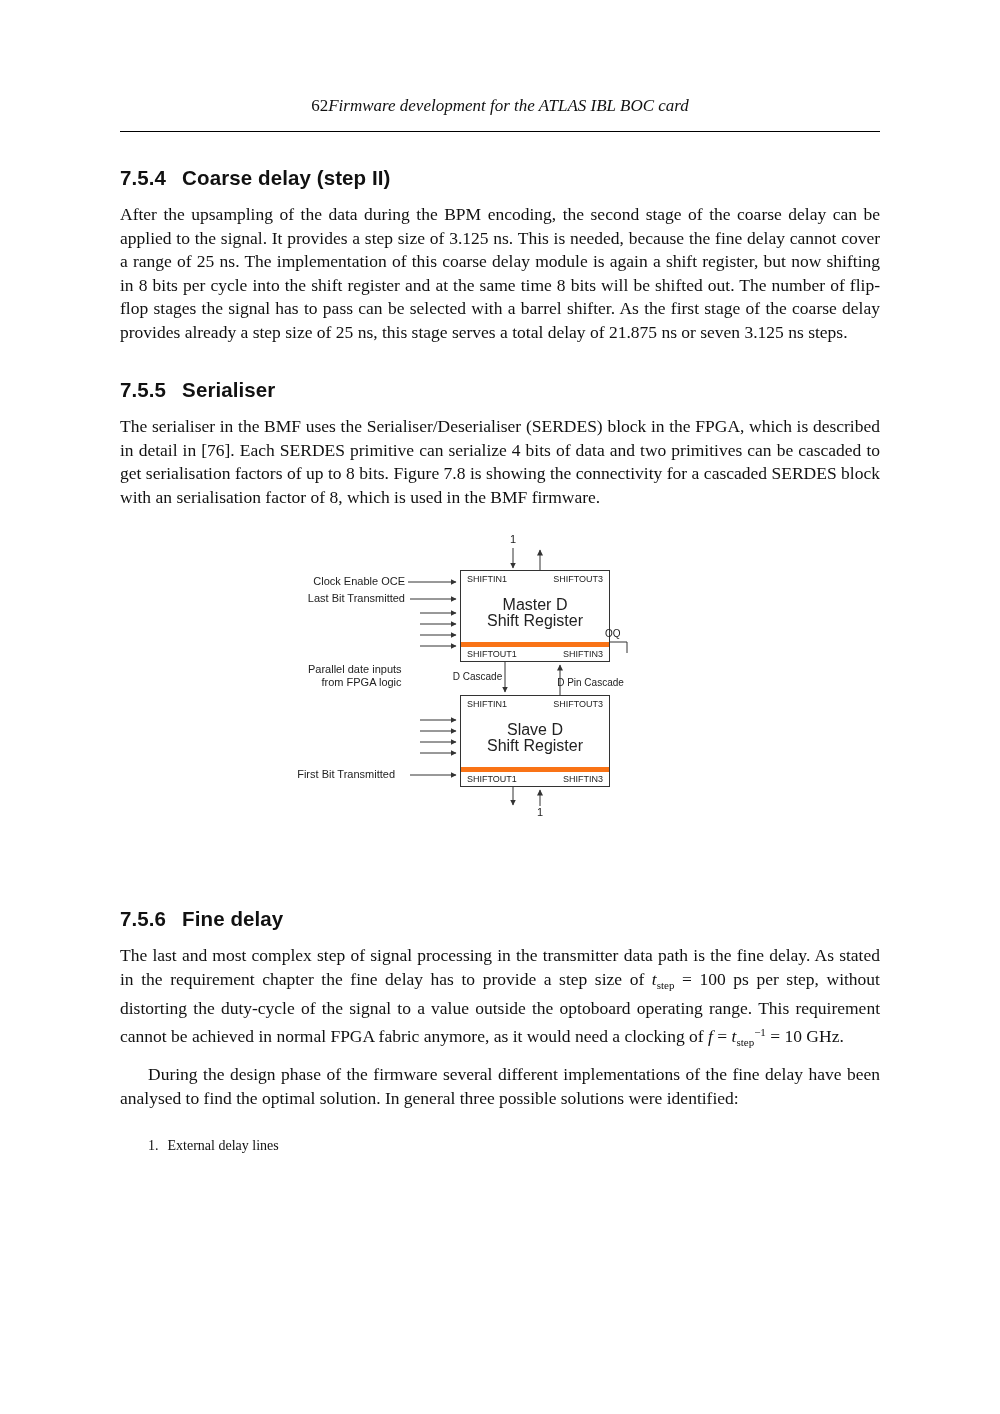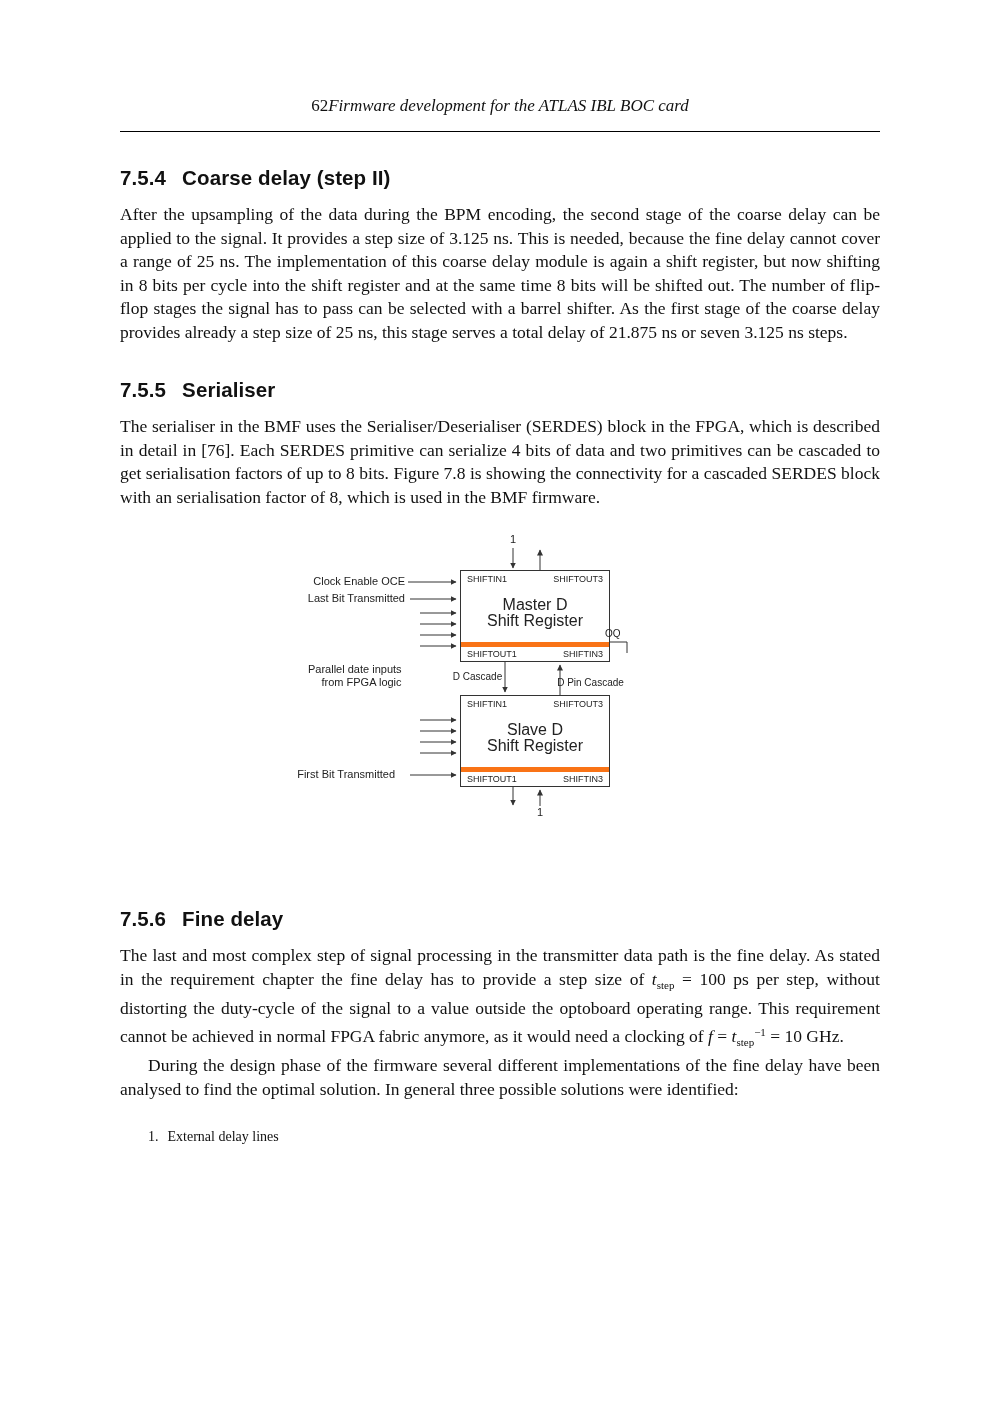--- a/index.html
+++ b/index.html
@@ -33,21 +33,21 @@
     letter-spacing: 0.1px;
   }
   .sec-heading .sec-num { margin-right: 16px; }
   
   .para {
     font-size: 17.5px;
     line-height: 23.5px;
     text-align: justify;
     margin: 13px 0 0 0;
   }
-  .para.indent { text-indent: 1.6em; margin-top: 0; }
+  .para.indent { text-indent: 1.6em; margin-top: 9px; }
   .mvar { font-style: italic; }
   sub.msub { font-size: 11px; vertical-align: -4px; font-style: normal; }
   sup.msup { font-size: 11px; vertical-align: 6px; font-style: normal; }
   
   .fig {
     position: relative;
     width: 640px;
     height: 300px;
     margin: 26px auto 0 auto;
     font-family: "Liberation Sans", sans-serif;

